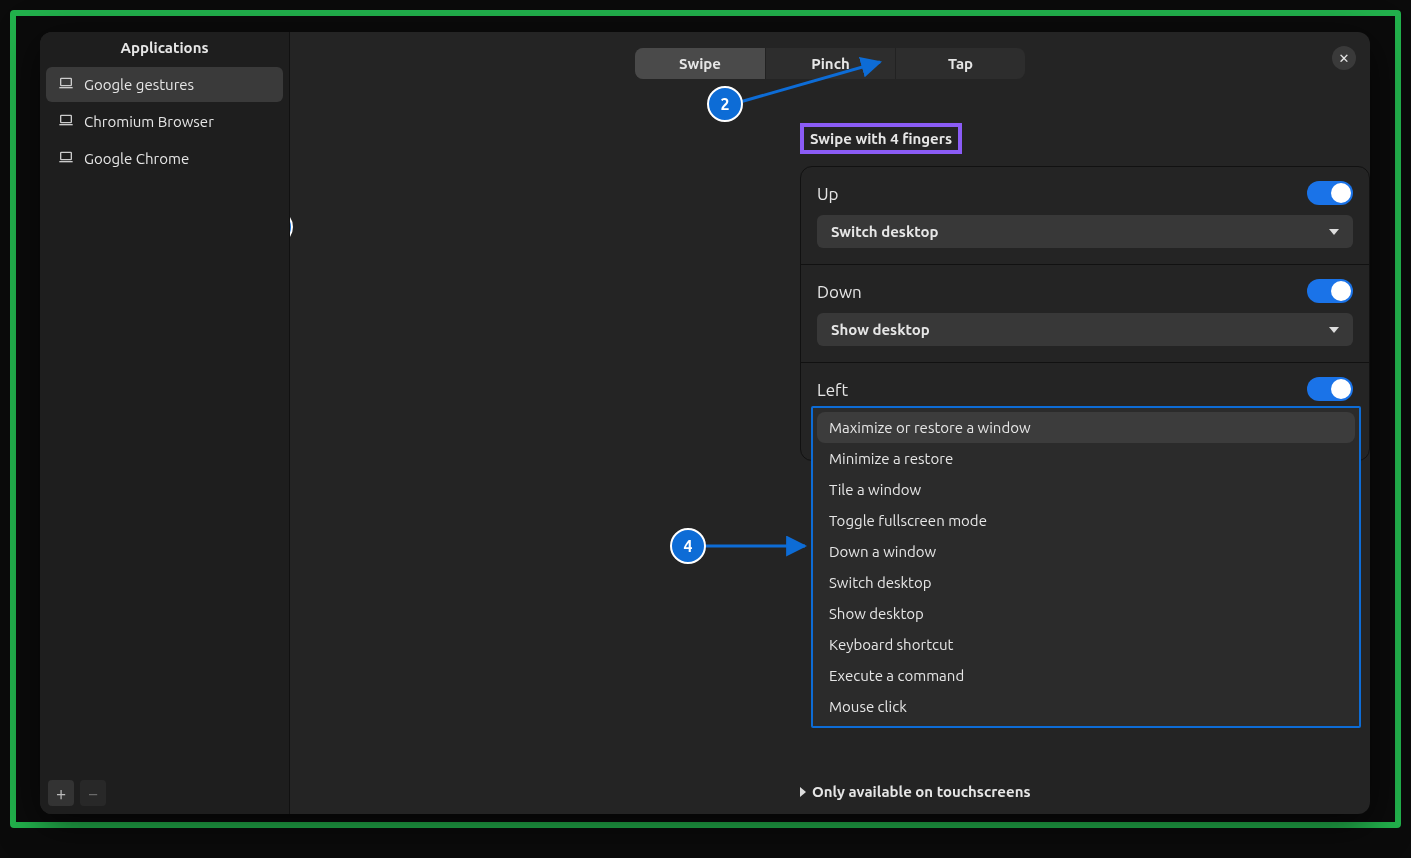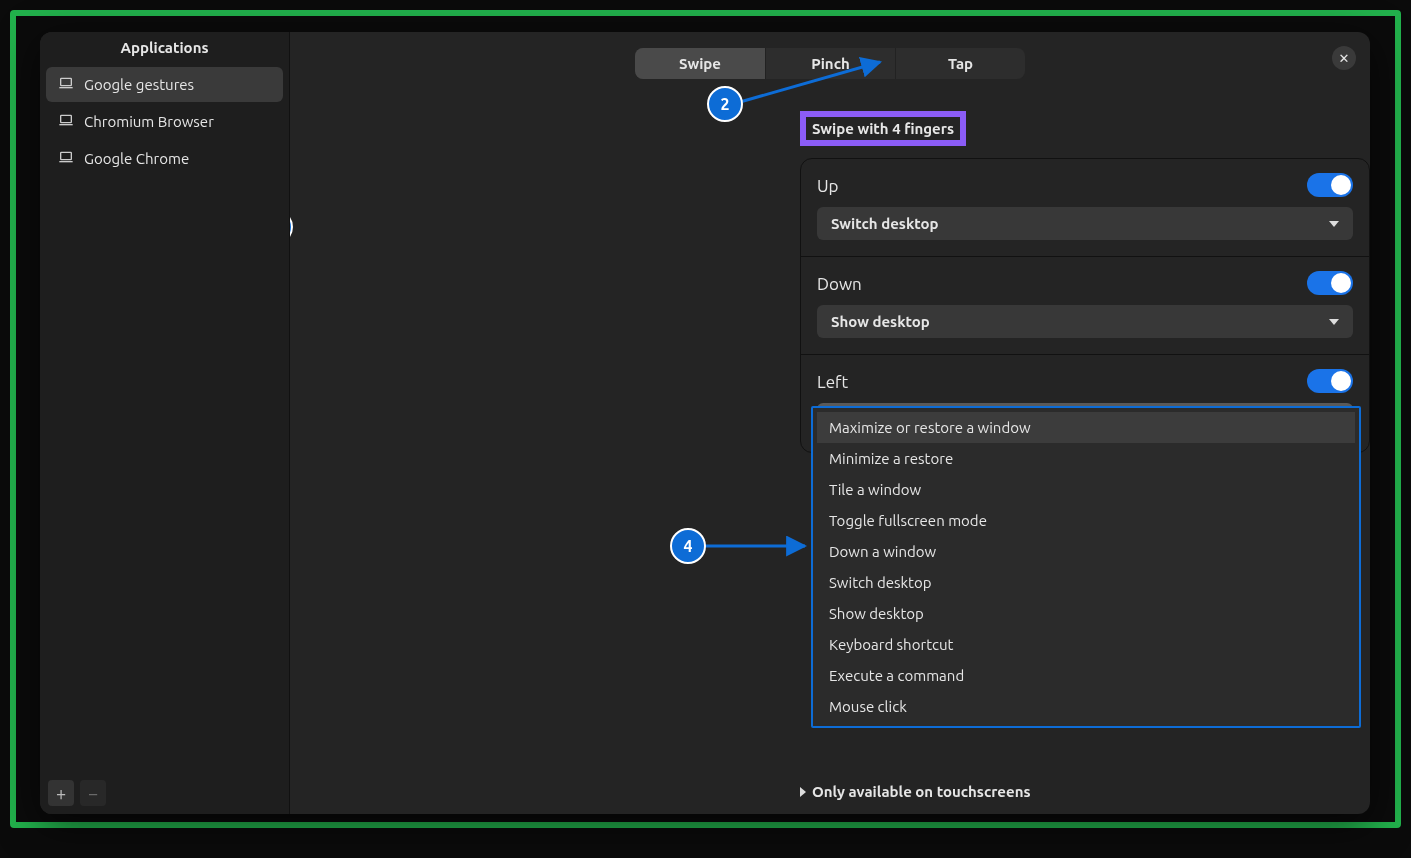--- a/index.html
+++ b/index.html
@@ -110,23 +110,23 @@
     width: 24px; height: 24px;
     border-radius: 50%;
     background: #3a3a3a;
     display:flex;align-items:center;justify-content:center;
     cursor:pointer;
     font-size: 13px;
   }
   .section-title {
     display: inline-block;
     margin-left: 510px;
-    margin-top: 32px;
+    margin-top: 44px;
     font-weight: 700;
-    border: 6px solid #8b5cf6;
+    border: 4px solid #8b5cf6;
     padding: 3px 6px;
   }
   .settings-panel {
     width: 570px;
     margin-left: 510px;
     margin-top: 12px;
     border: 1px solid #111;
     border-radius: 12px;
     overflow: visible;
   }
@@ -183,21 +183,21 @@
     max-height: 340px;
     background: #2b2b2b;
     border: 2px solid #0d6cd6;
     border-radius: 2px;
     overflow-y: auto;
     z-index: 10;
     padding: 4px;
   }
   .popup-item {
     padding: 7px 12px;
-    border-radius: 0;
+    border-radius: 8px;
     cursor: pointer;
     font-size: 15px;
   }
   .popup-item.hover { background: #3c3c3c; }
   
   .disclosure {
     position:absolute;
     bottom: 14px;
     left: 510px;
     display:flex;align-items:center;gap:6px;

